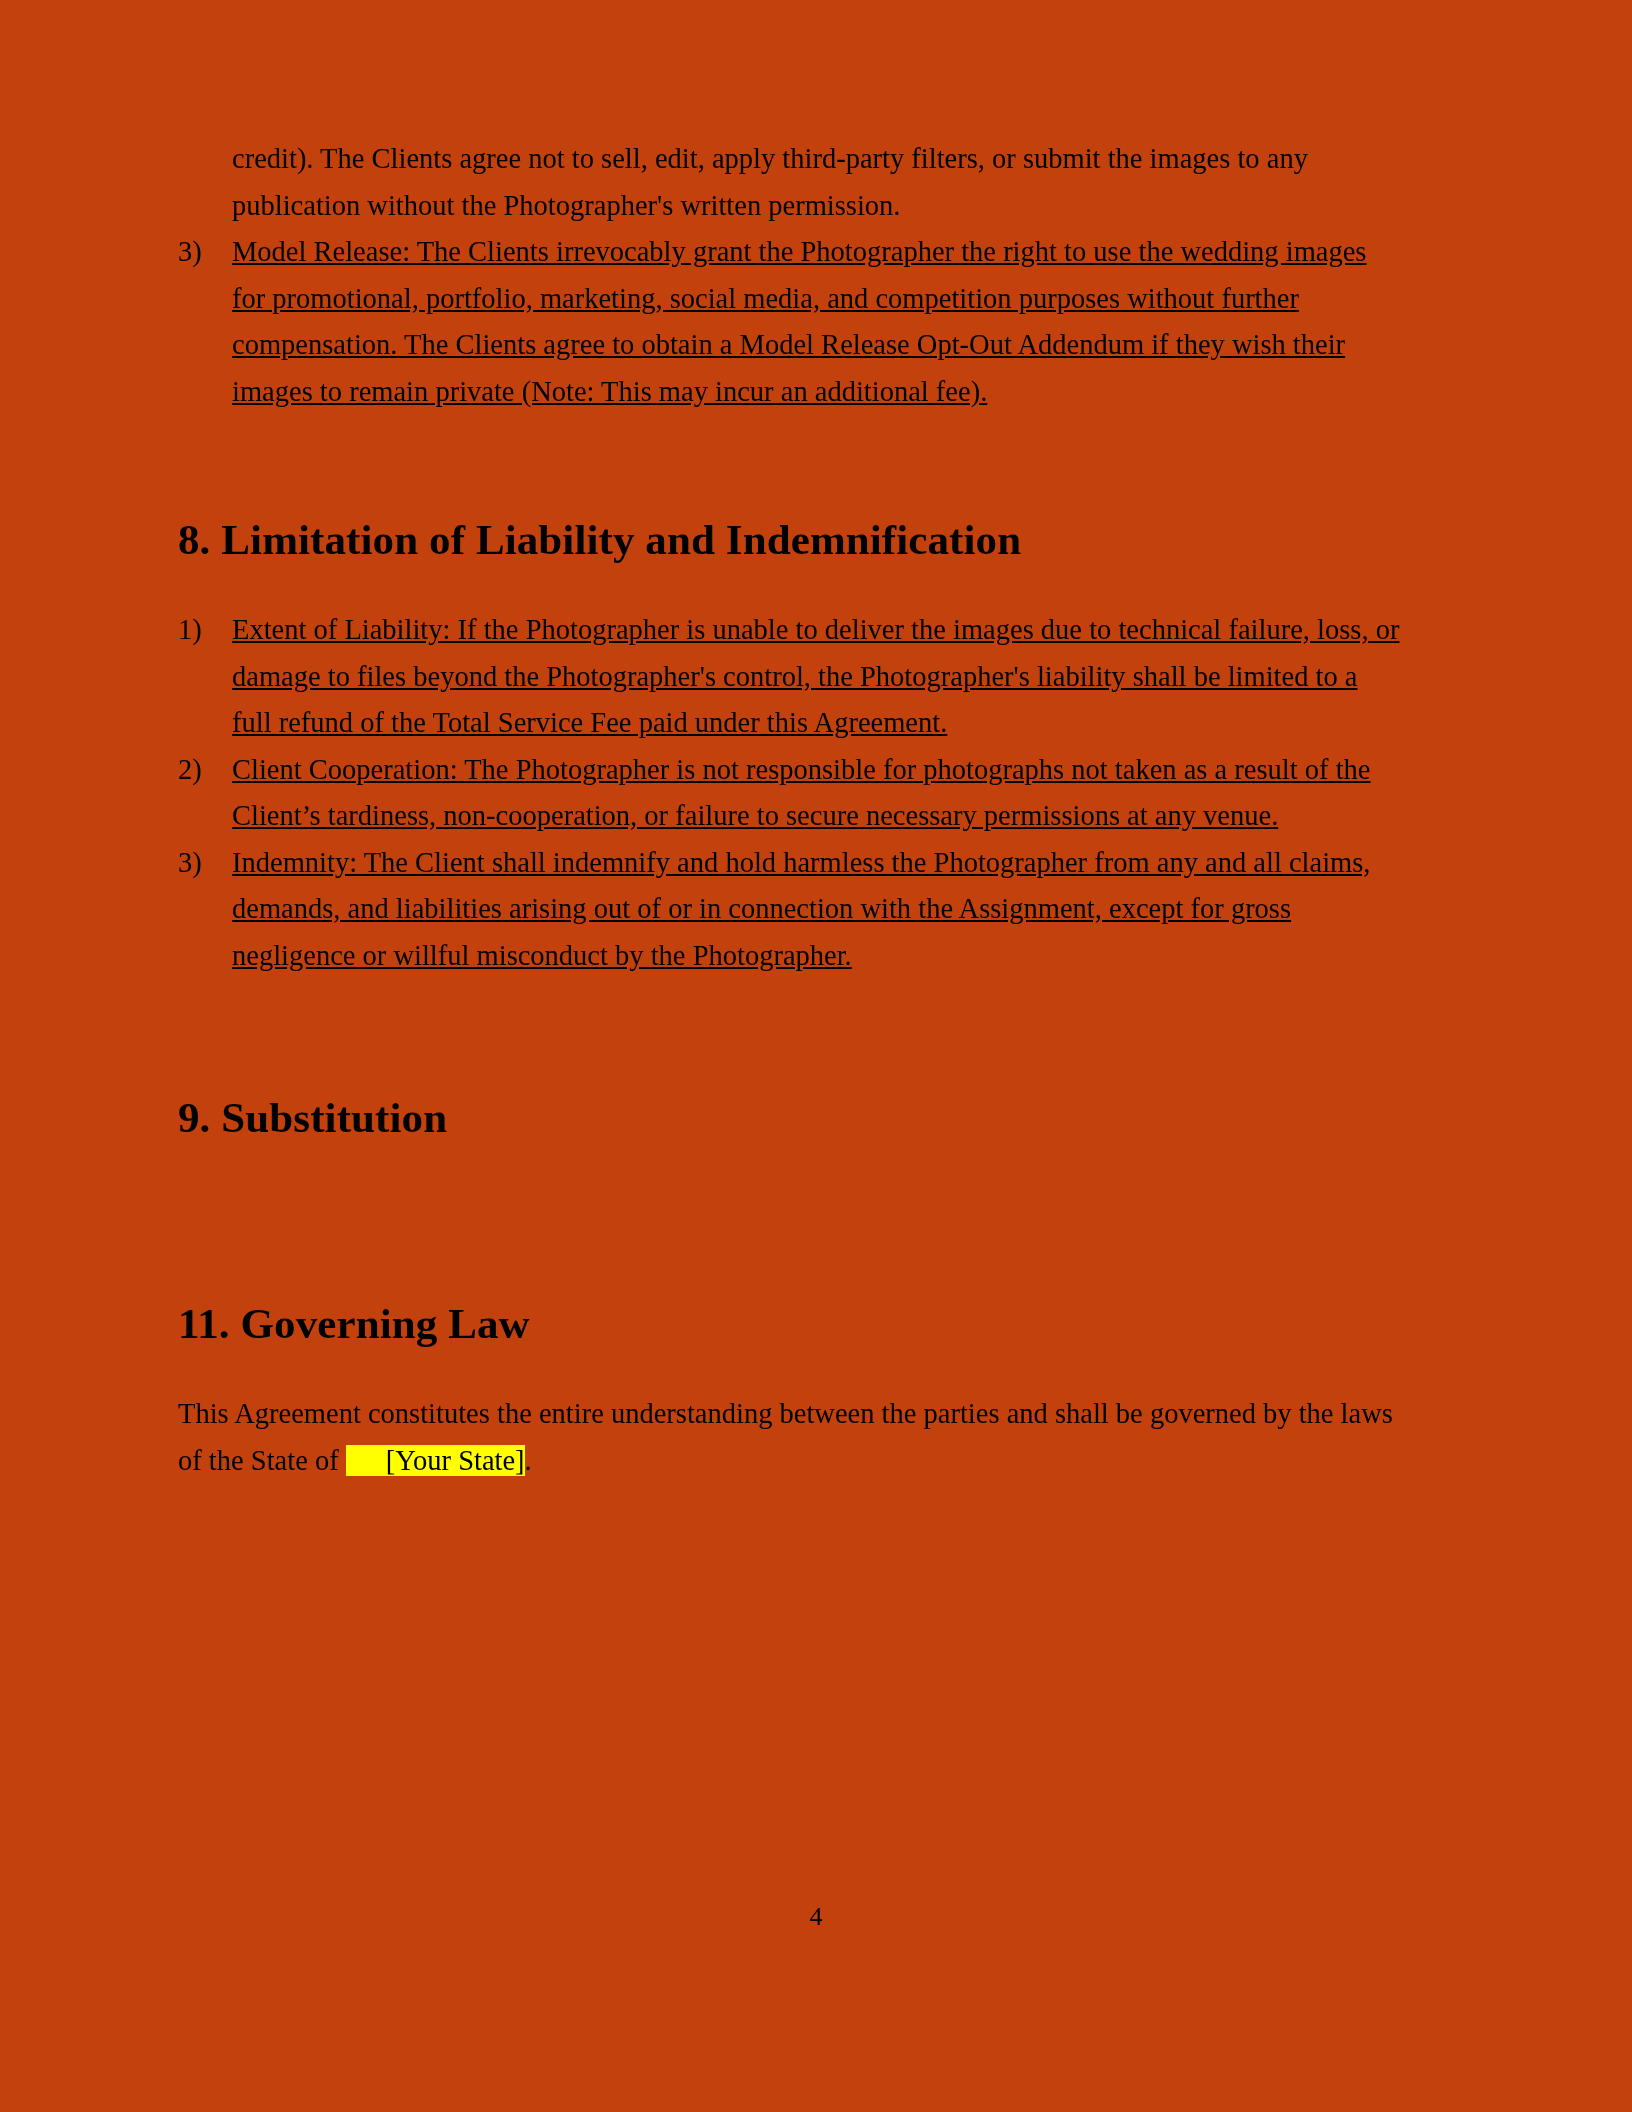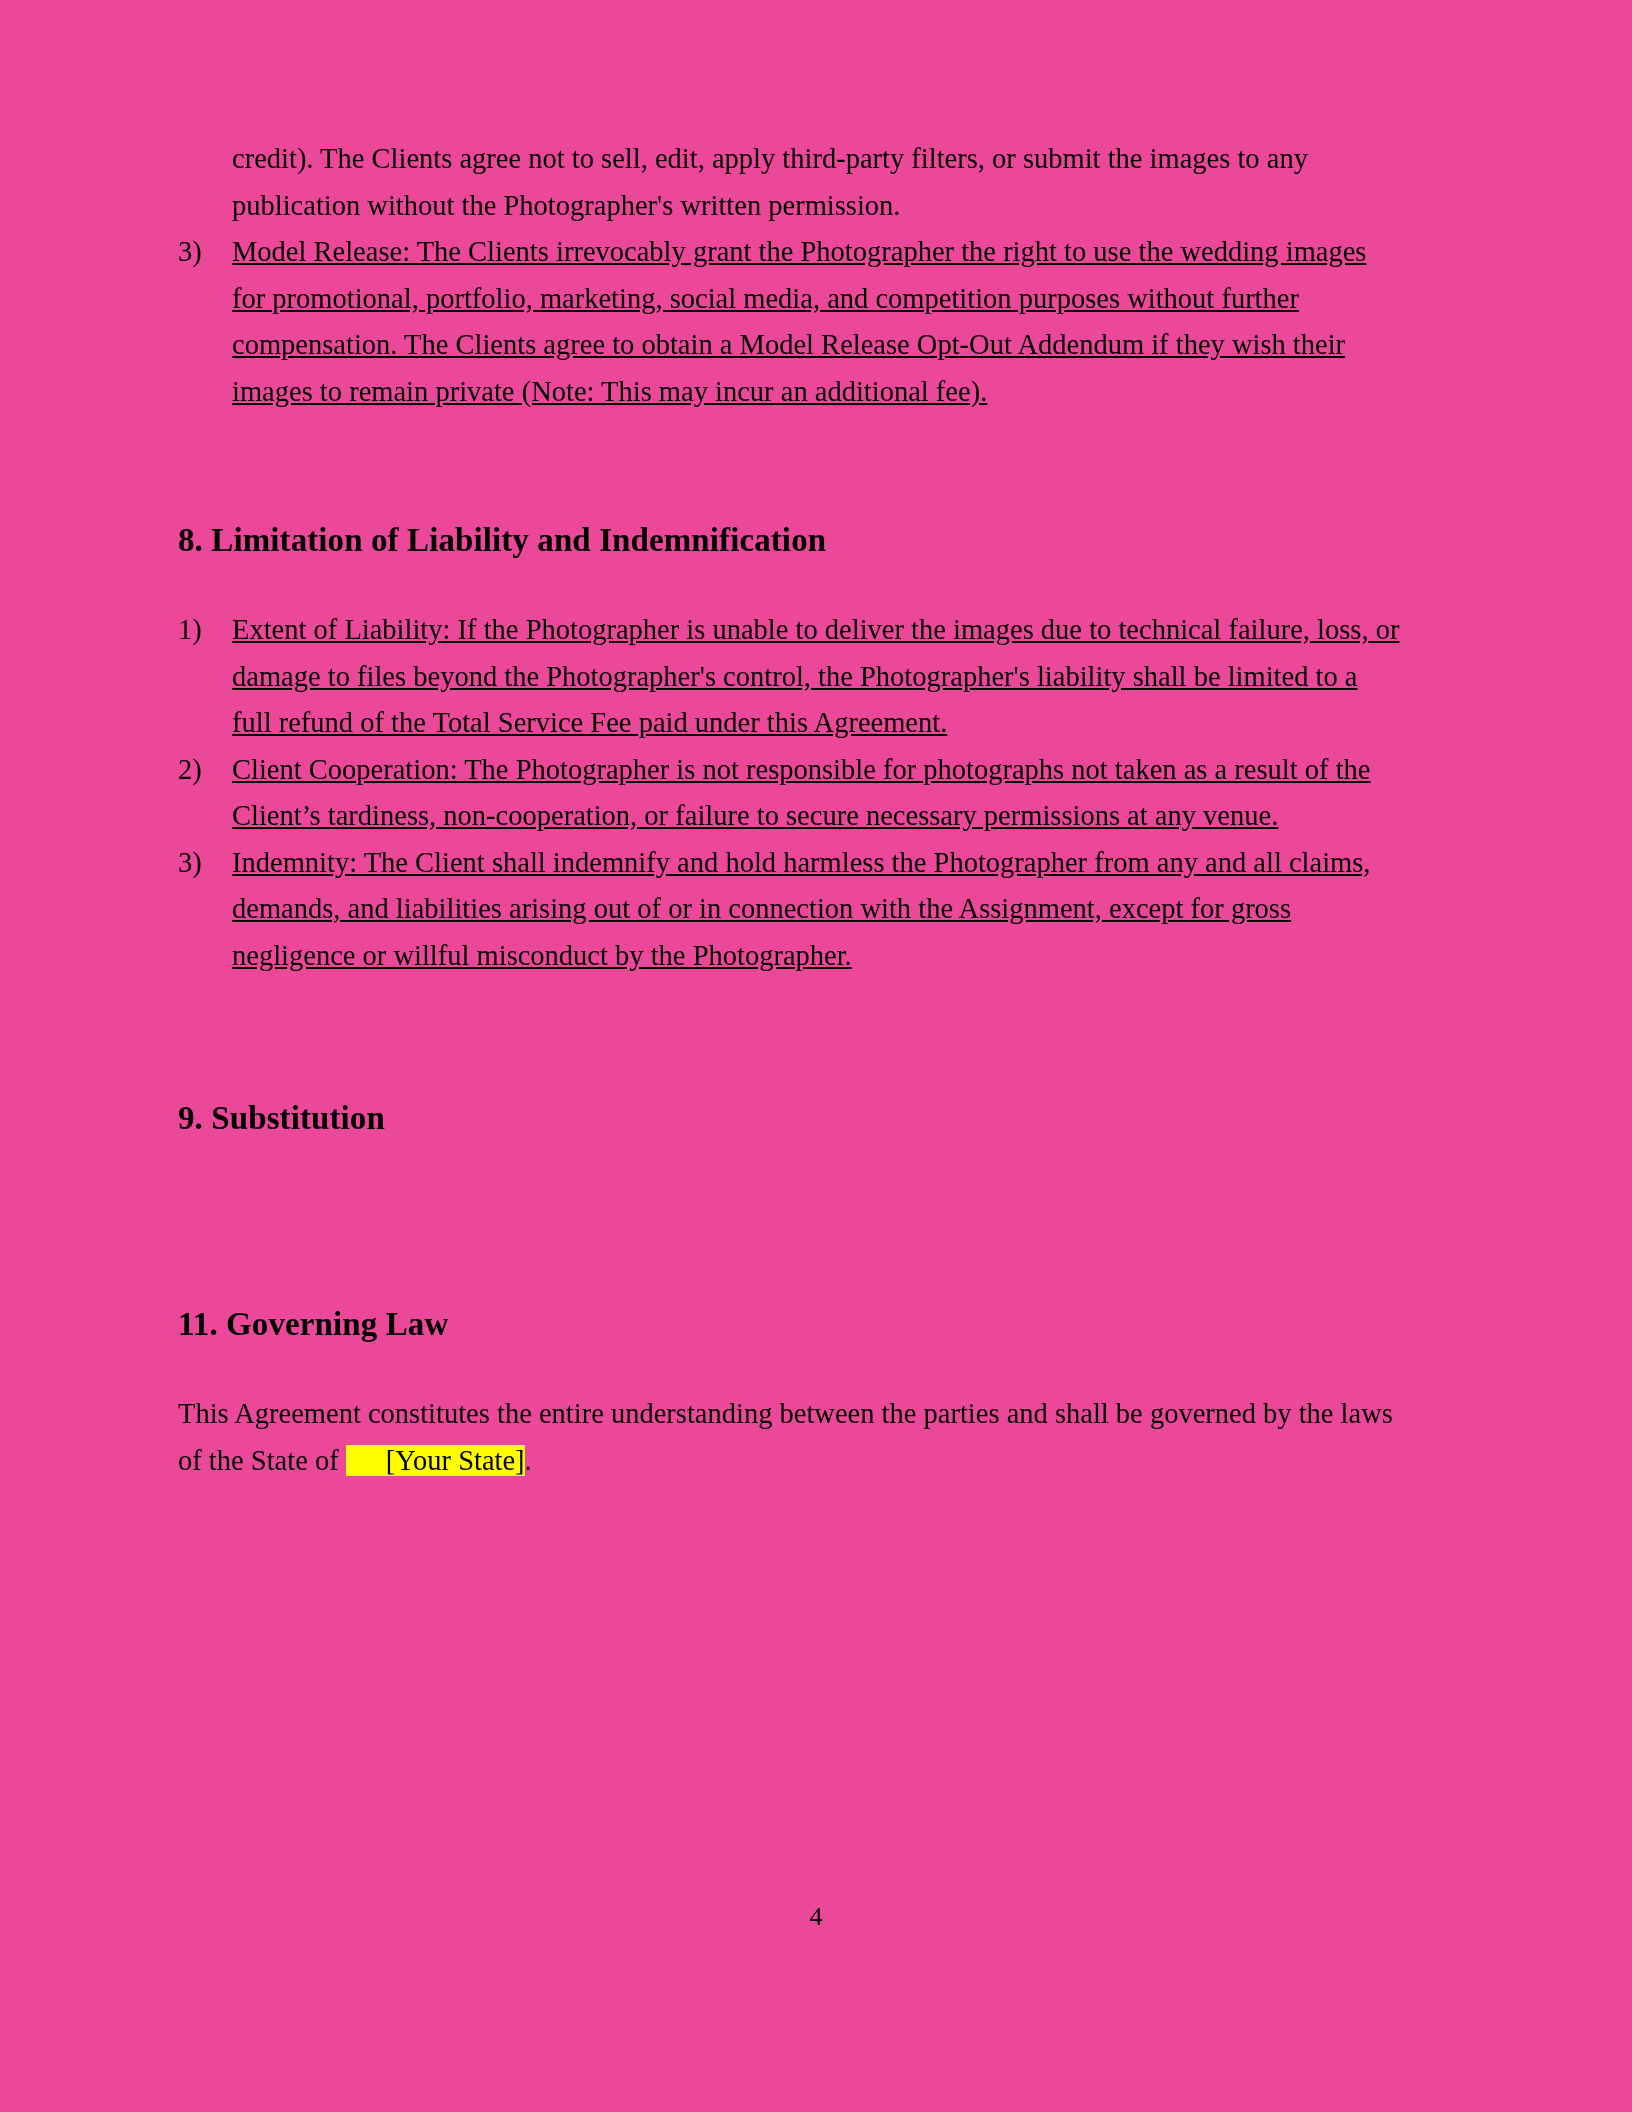--- a/index.html
+++ b/index.html
@@ -8,21 +8,21 @@
     background: #ffffff;
   }
   body {
     font-family: "Liberation Serif", "DejaVu Serif", serif;
     color: #000000;
   }
   .page {
     position: relative;
     width: 1632px;
     height: 2112px;
-    background: #ec4899;
+    background: #c2410c;
     overflow: hidden;
     box-sizing: border-box;
   }
   .content {
     position: absolute;
     left: 178px;
     top: 136px;
     width: 1222px;
   }
 
@@ -55,21 +55,21 @@
 
   
   .cont-item {
     position: relative;
     padding-left: 54px;
     font-size: 28.5px;
     line-height: 46.5px;
   }
 
   h2.section-heading {
-    font-size: 33px;
+    font-size: 43px;
     line-height: 42px;
     font-weight: bold;
     margin: 0;
     padding: 0;
     letter-spacing: 0.1px;
   }
 
   p.body-para {
     font-size: 28.5px;
     line-height: 46.5px;

